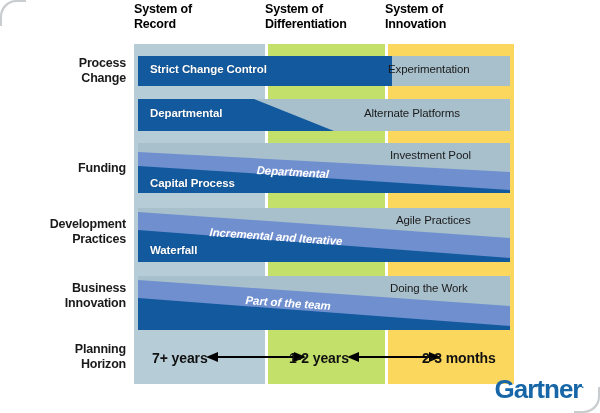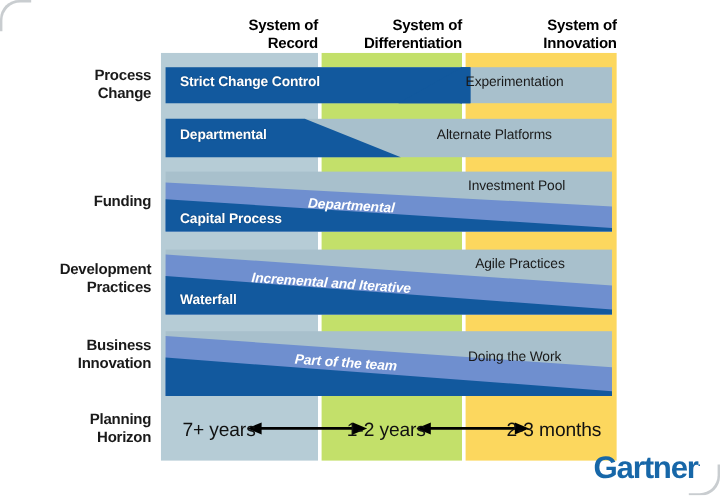--- a/index.html
+++ b/index.html
@@ -45,22 +45,22 @@
 
   
   #headers {
     position: absolute;
     left: 134px; top: 2px;
     width: 380px; height: 40px;
     z-index: 5;
   }
   .col-header {
     position: absolute;
-    top: 12px;
-    text-align: right;
+    top: 0;
+    text-align: left;
     font-size: 12.5px;
     font-weight: bold;
     color: #000000;
     line-height: 15px;
     letter-spacing: -0.2px;
   }
   .col-header .l1 { display: block; }
   .col-header .l2 { display: block; }
   #hdr-record        { left: 0px;   width: 131px; }
   #hdr-differentiation { left: 131px; width: 120px; }
@@ -112,21 +112,21 @@
   }
   .bt {
     position: absolute;
     font-size: 11.5px;
     white-space: nowrap;
     letter-spacing: -0.1px;
   }
   .bt.dark  { color: #ffffff; font-weight: bold; text-shadow: 0 0 1px rgba(0,0,0,.35); }
   .bt.mid   { color: #ffffff; font-weight: bold; font-style: italic; }
   .bt.light { color: #1a1a1a; font-weight: normal; }
-  .bt.plain { color: #111111; font-weight: normal; font-size: 16px; }
+  .bt.plain { color: #111111; font-weight: bold; font-size: 14px; }
 
   
   #gartner {
     position: absolute;
     right: 16px; bottom: 8px;
     z-index: 6;
     font-size: 26px;
     font-weight: bold;
     color: #1767a8;
     letter-spacing: -1px;
@@ -245,21 +245,21 @@
       <span class="bt light" style="left:230px; top:63px;">Alternate Platforms</span>
 
       <span class="bt light" style="left:256px; top:105px;">Investment Pool</span>
       <span class="bt mid" style="left:123px; top:120px; transform:rotate(3.3deg); transform-origin:left top;">Departmental</span>
       <span class="bt dark" style="left:16px;  top:133px;text-align:right;">Capital Process</span>
 
       <span class="bt light" style="left:262px; top:170px;">Agile Practices</span>
       <span class="bt mid" style="left:76px; top:182px; transform:rotate(4deg); transform-origin:left top;">Incremental and Iterative</span>
       <span class="bt dark" style="left:16px;  top:200px;">Waterfall</span>
 
-      <span class="bt light" style="left:256px; top:238px;margin-top:10px;">Doing the Work</span>
+      <span class="bt light" style="left:256px; top:238px;">Doing the Work</span>
       <span class="bt mid" style="left:112px; top:250px; transform:rotate(4deg); transform-origin:left top;">Part of the team</span>
 
       <span class="bt plain" style="left:18px;  top:306px;">7+ years</span>
       <span class="bt plain" style="left:155px; top:306px;">1-2 years</span>
       <span class="bt plain" style="left:288px; top:306px;">2-3 months</span>
     </div>
   </div>
 
   <div id="gartner">
     <span>Gartner</span><span class="tm">.</span>

